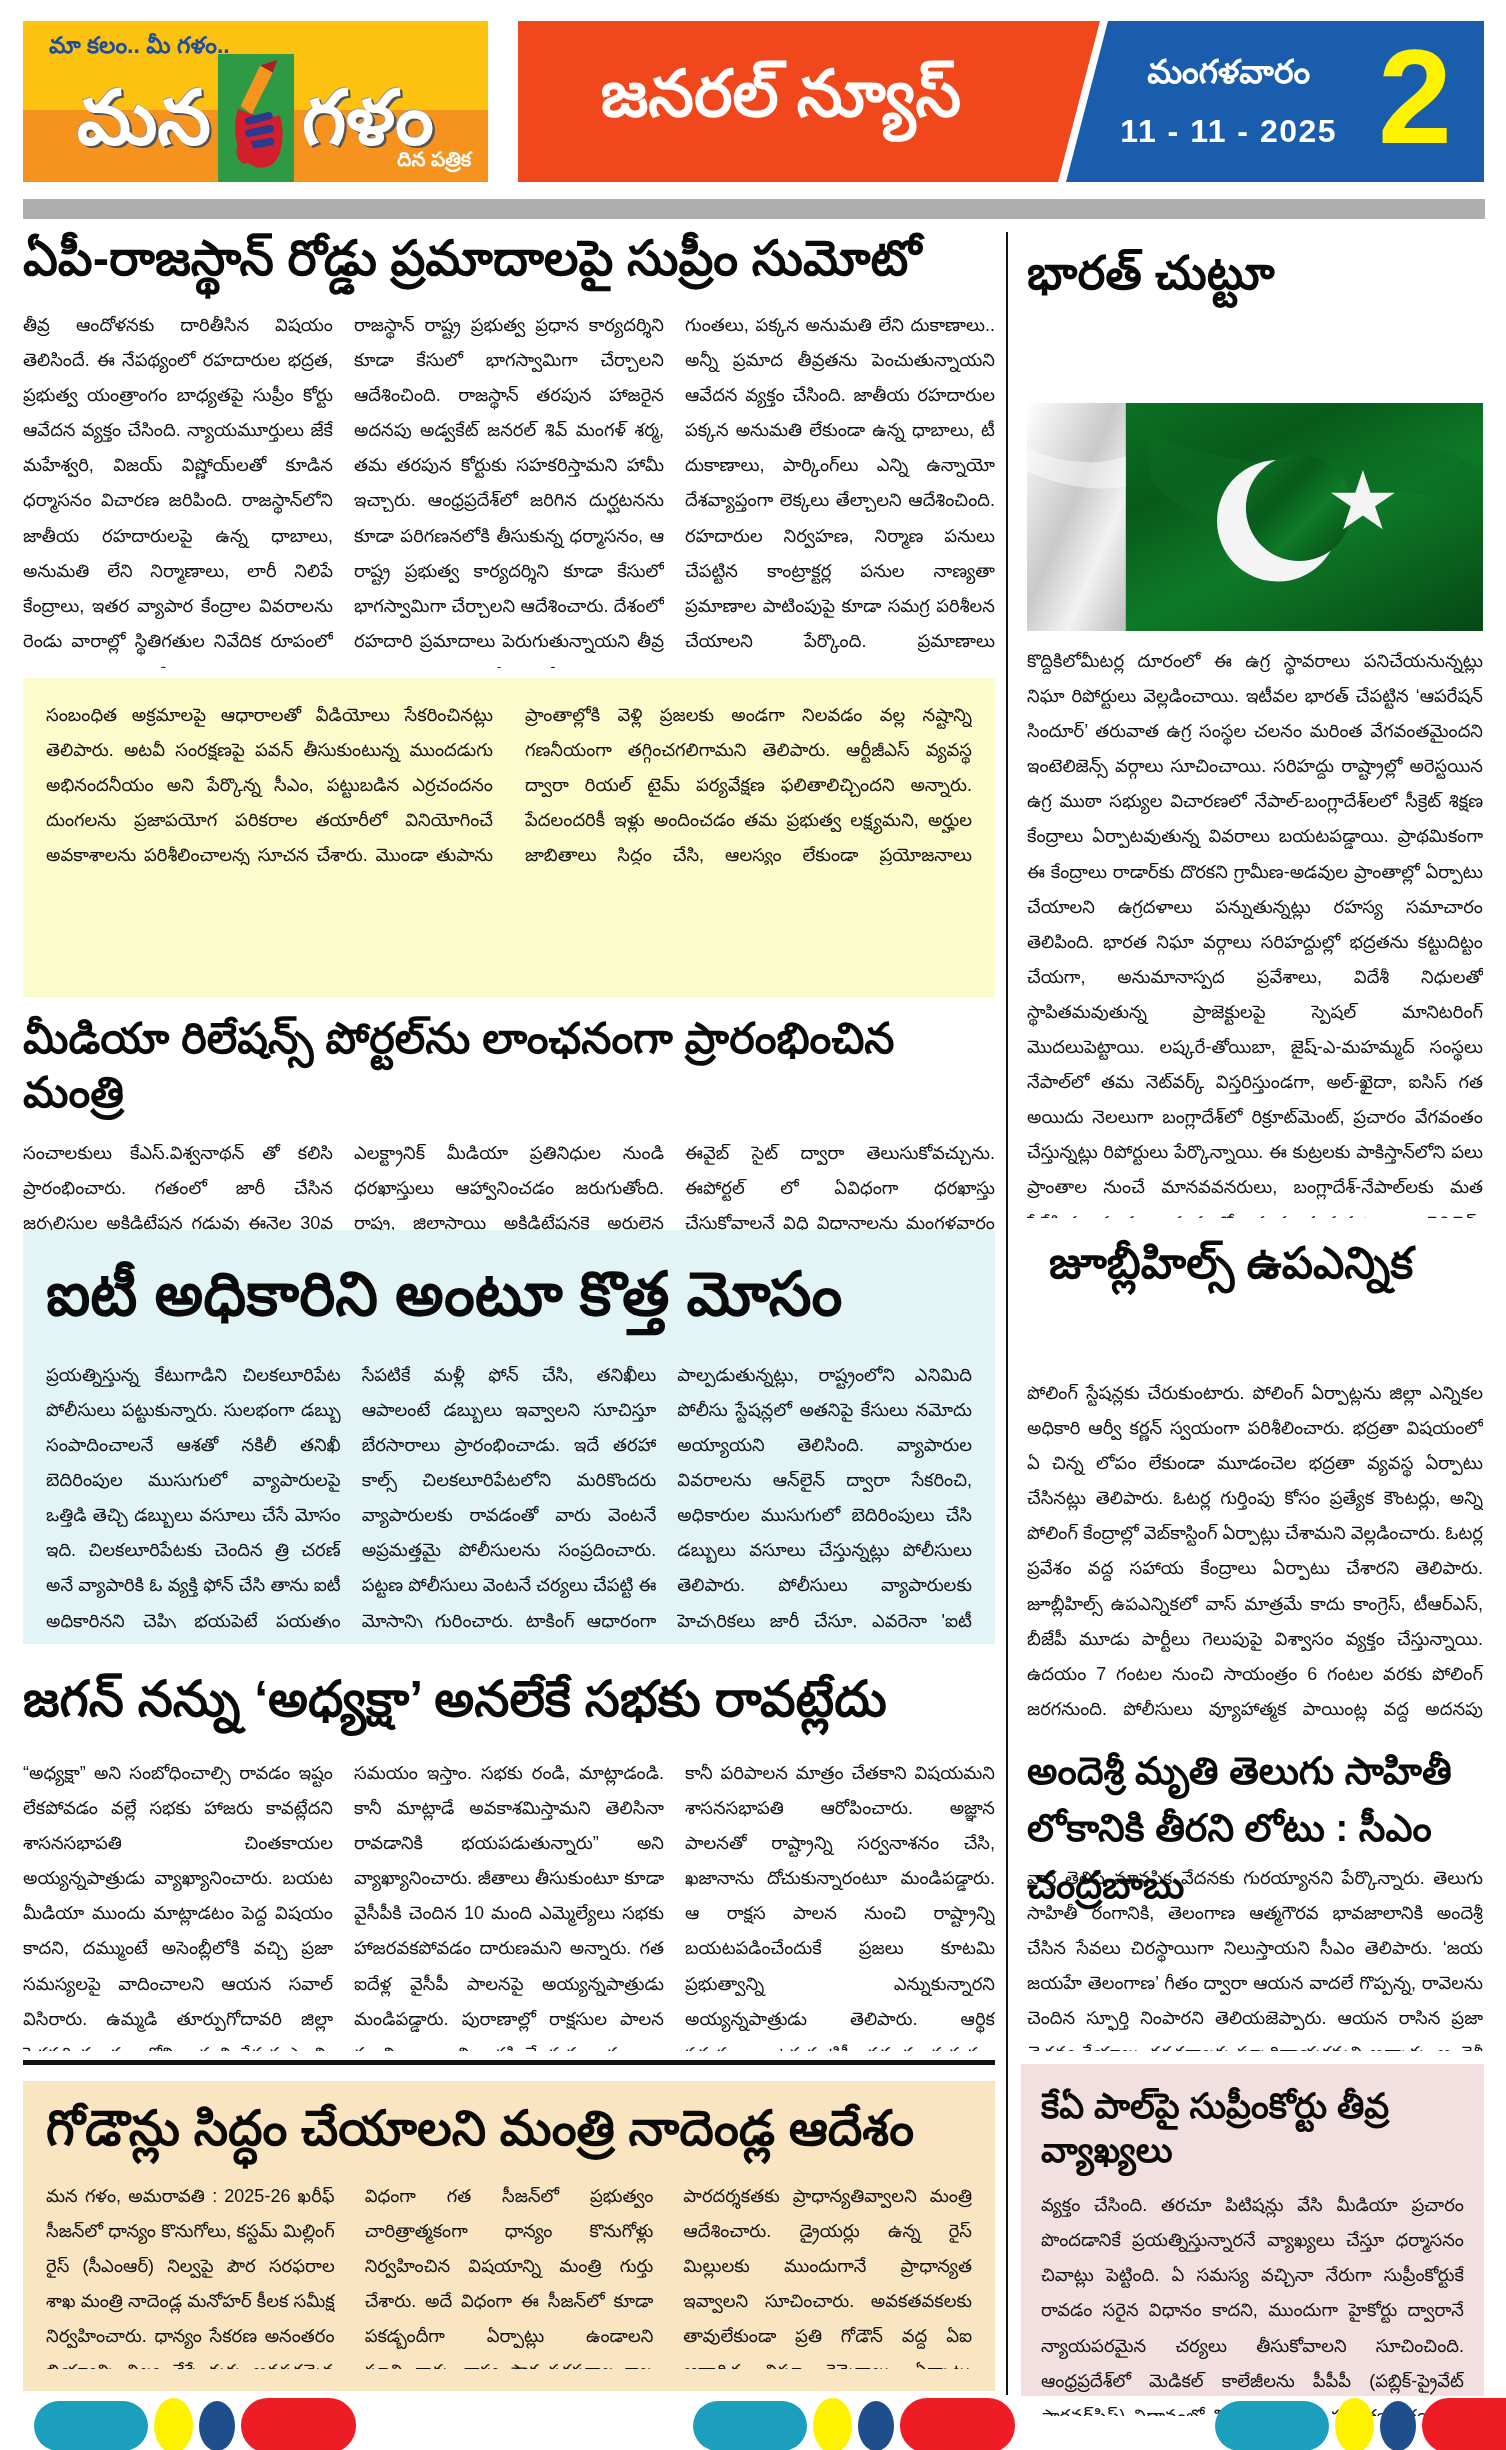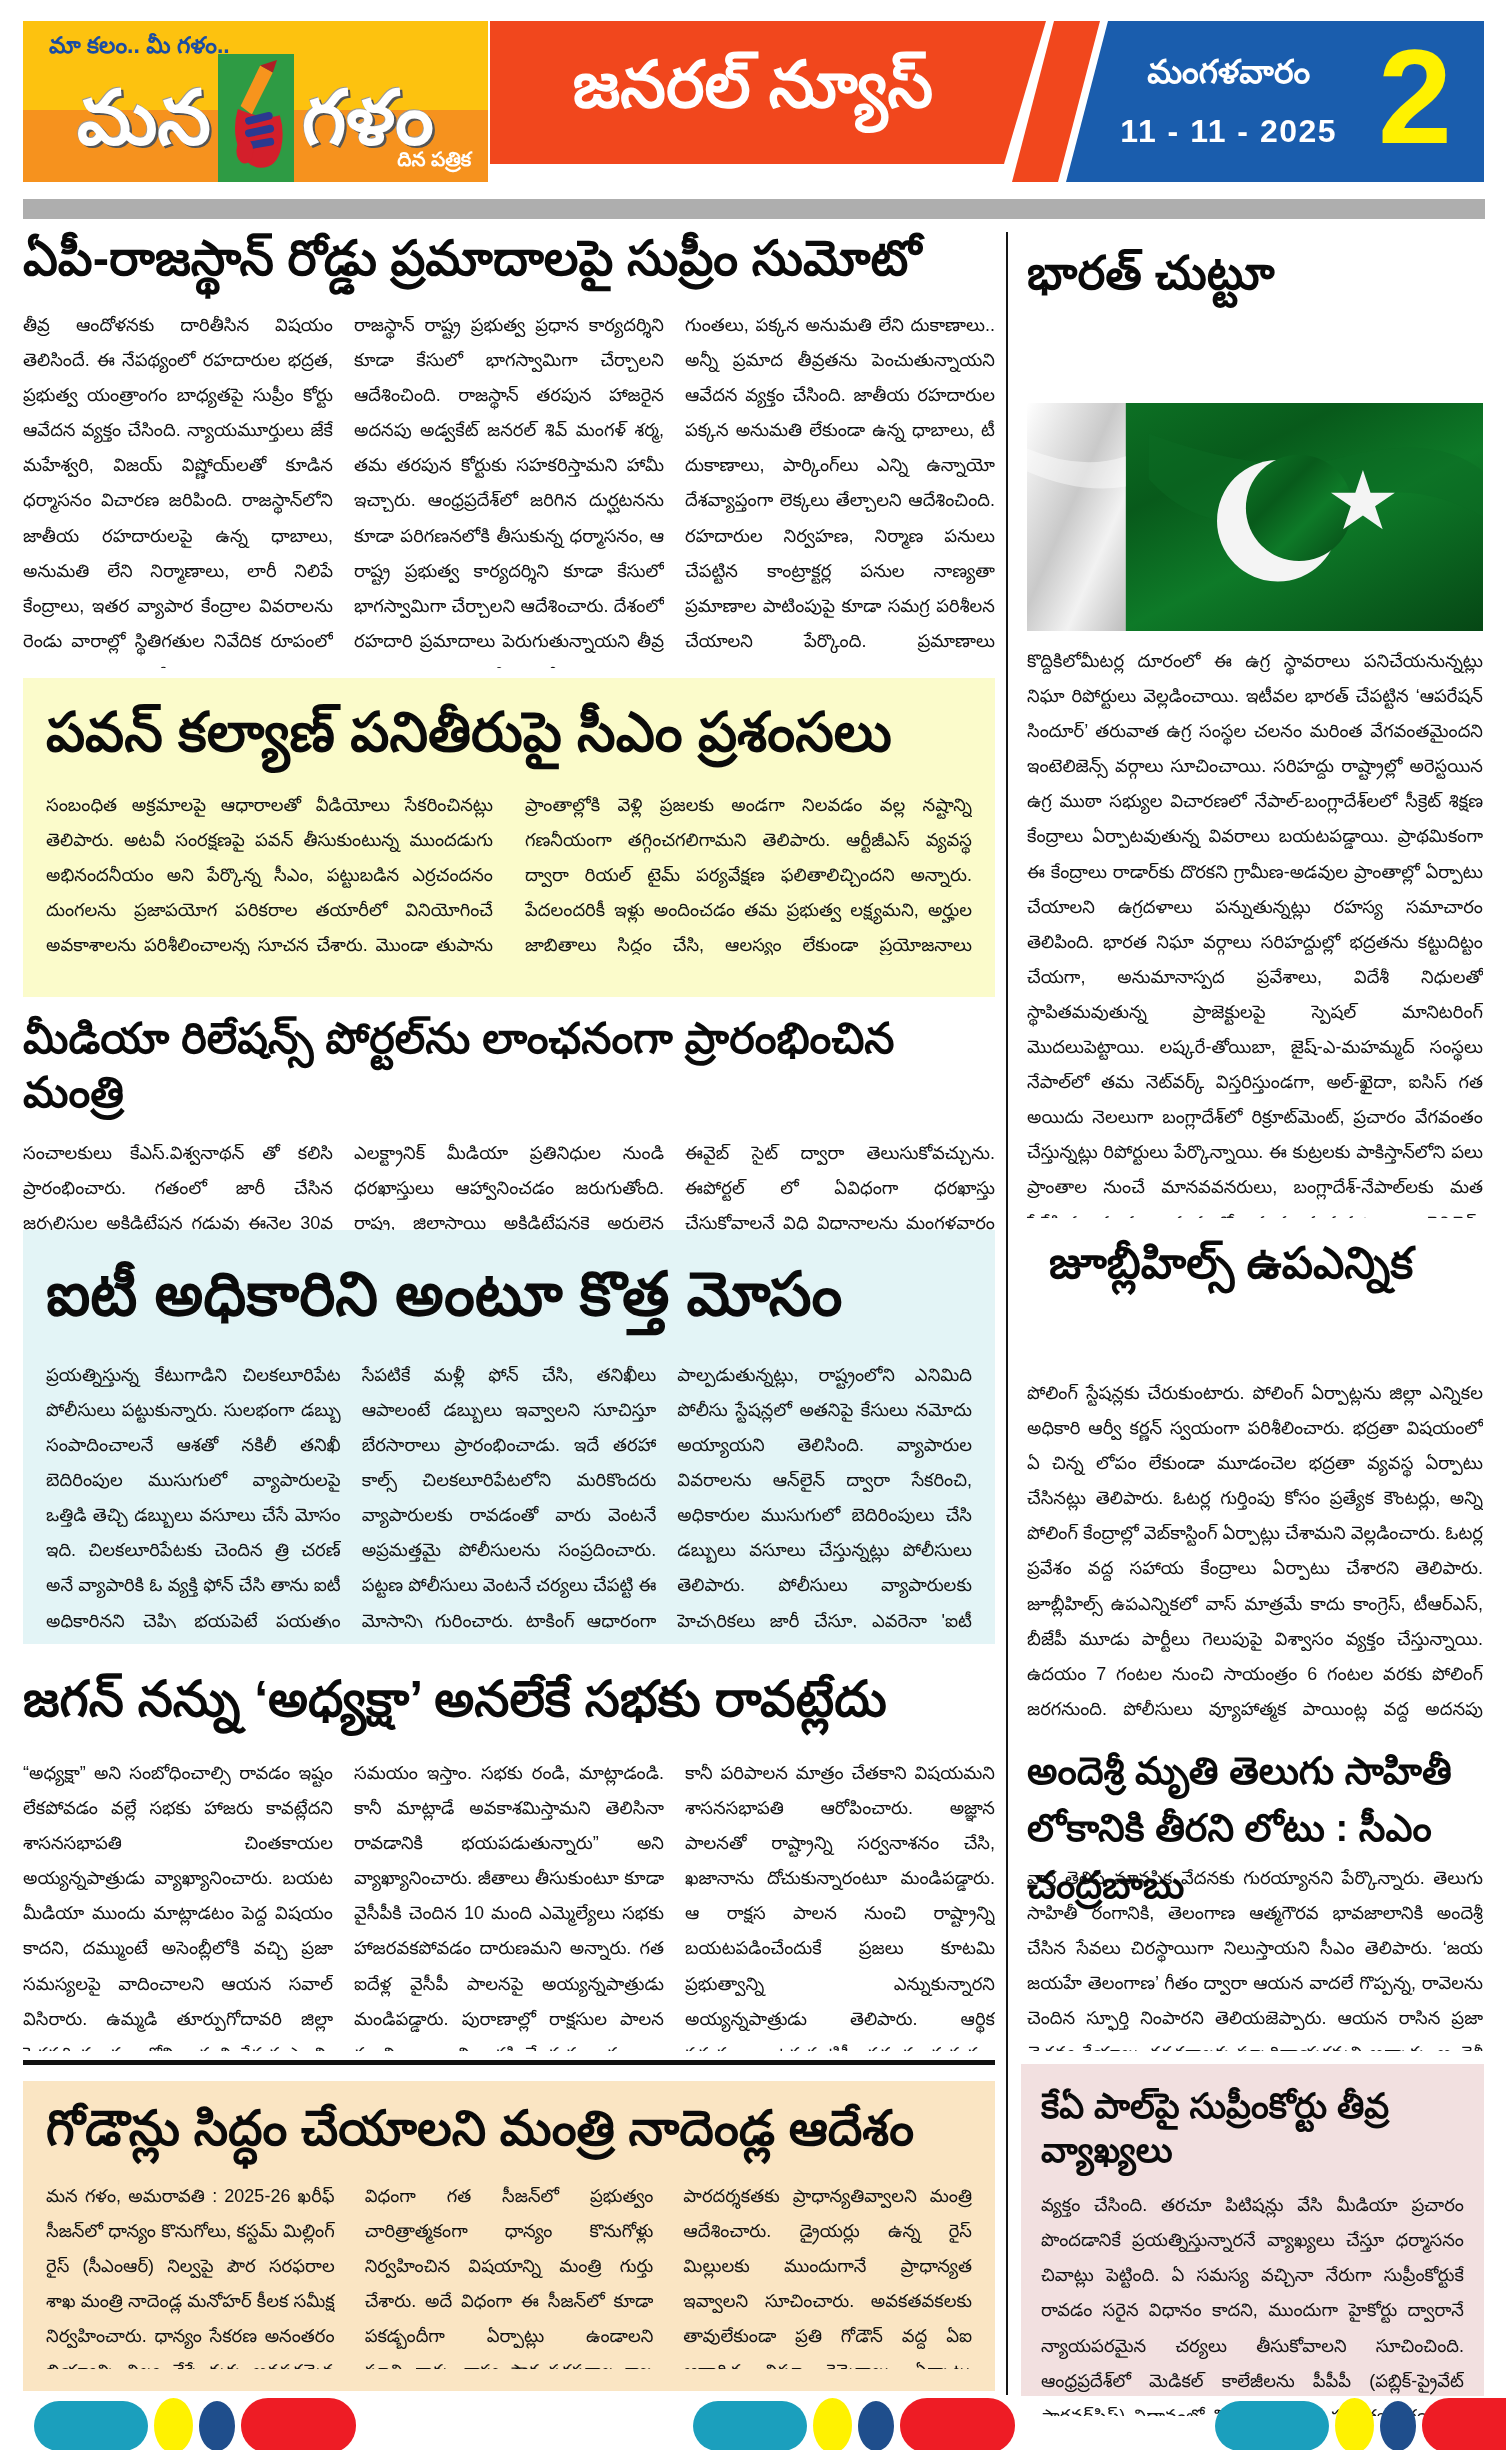--- a/index.html
+++ b/index.html
@@ -11,21 +11,21 @@
   .logo-box{position:absolute;left:23px;top:21px;width:465px;height:161px;
             background:linear-gradient(180deg,#FDC20F 0%,#FDC20F 55%,#F6921E 55%,#F6921E 100%);}
   .tagline{position:absolute;left:26px;top:10.6px;font-size:23px;font-weight:bold;color:#1B4DA3;}
   .logo-row{position:absolute;left:0;top:33px;width:100%;display:flex;justify-content:center;
             align-items:center;gap:7.6px;}
   .logo-word{font-size:76px;font-weight:bold;color:#fff;line-height:1.2;
              text-shadow:2.3px 2.3px 0 #555,-0.8px -0.8px 0 #999;}
   .fist-box{width:76px;height:128px;background:#2E9B44;display:flex;align-items:center;justify-content:center;}
   .daily{position:absolute;right:16.7px;bottom:6px;font-size:20px;font-weight:bold;color:#fff;}
 
-  .banner{position:absolute;left:490px;top:21px;width:556px;height:143px;background:#F1471D;
+  .banner{position:absolute;left:518px;top:21px;width:556px;height:161px;background:#F1471D;
           clip-path:polygon(0 0,100% 0,calc(100% - 42px) 100%,0 100%);
           display:flex;align-items:center;justify-content:center;}
   .banner-text{font-size:65px;font-weight:bold;color:#fff;padding-right:30px;}
   .diag-stripe{position:absolute;left:1012px;top:21px;width:88px;height:161px;background:#F1471D;
           clip-path:polygon(42px 0,100% 0,calc(100% - 42px) 100%,0 100%);}
   .date-box{position:absolute;left:1066px;top:21px;width:418px;height:161px;background:#1A5DAD;
           clip-path:polygon(42px 0,100% 0,100% 100%,0 100%);
           display:flex;align-items:center;gap:32px;}
   .date-stack{flex:1;text-align:center;color:#fff;font-weight:bold;padding-left:53px;}
   .weekday{font-size:33px;margin-bottom:13.7px;}
@@ -125,21 +125,20 @@
   <div class="v-divider" data-name="column-divider-line"></div>
 
   <div class="headline art1-headline" data-name="headline-suo-moto">ఏపీ-రాజస్థాన్ రోడ్డు ప్రమాదాలపై సుప్రీం సుమోటో</div>
   <div class="body-cols art1-body" data-name="article-suo-moto-body">
     <div class="col" data-name="article-column">తీవ్ర ఆందోళనకు దారితీసిన విషయం తెలిసిందే. ఈ నేపథ్యంలో రహదారుల భద్రత, ప్రభుత్వ యంత్రాంగం బాధ్యతపై సుప్రీం కోర్టు ఆవేదన వ్యక్తం చేసింది. న్యాయమూర్తులు జేకే మహేశ్వరి, విజయ్ విష్ణోయ్‌లతో కూడిన ధర్మాసనం విచారణ జరిపింది. రాజస్థాన్‌లోని జాతీయ రహదారులపై ఉన్న ధాబాలు, అనుమతి లేని నిర్మాణాలు, లారీ నిలిపే కేంద్రాలు, ఇతర వ్యాపార కేంద్రాల వివరాలను రెండు వారాల్లో స్థితిగతుల నివేదిక రూపంలో సమర్పించాలని జాతీయ రహదారి ప్రాధికార సంస్థకు ఆదేశించింది. రహదారి పరిస్థితులు, నిర్వహణలో లోపాలు, భద్రత చర్యల అమలు స్థాయిపై కూడా నివేదిక ఇవ్వాలని స్పష్టం చేసింది. ఈ కేసుకు సీనియర్ న్యాయవాది ఏఎస్ నాదకర్ణిని సలహాదారుగా నియమించిన ధర్మాసనం,</div>
     <div class="col" data-name="article-column">రాజస్థాన్ రాష్ట్ర ప్రభుత్వ ప్రధాన కార్యదర్శిని కూడా కేసులో భాగస్వామిగా చేర్చాలని ఆదేశించింది. రాజస్థాన్ తరపున హాజరైన అదనపు అడ్వకేట్ జనరల్ శివ్ మంగళ్ శర్మ, తమ తరపున కోర్టుకు సహకరిస్తామని హామీ ఇచ్చారు. ఆంధ్రప్రదేశ్‌లో జరిగిన దుర్ఘటనను కూడా పరిగణనలోకి తీసుకున్న ధర్మాసనం, ఆ రాష్ట్ర ప్రభుత్వ కార్యదర్శిని కూడా కేసులో భాగస్వామిగా చేర్చాలని ఆదేశించారు. దేశంలో రహదారి ప్రమాదాలు పెరుగుతున్నాయని తీవ్ర అసంతృప్తి వ్యక్తం చేసిన కోర్టు, ప్రమాదాలు కేవలం వాహనదారుల తప్పిదాల వల్ల మాత్రమే కాక, అధికారుల నిర్లక్ష్యం, నాణ్యత లేని రహదారి నిర్మాణం కారణంగానూ జరుగుతున్నాయని వ్యాఖ్యానించింది. రాత్రివేళ వెలుతురు లేమి, రహదారి పక్కన రక్షణ గోడలు లేకపోవడం,</div>
     <div class="col" data-name="article-column">గుంతలు, పక్కన అనుమతి లేని దుకాణాలు.. అన్నీ ప్రమాద తీవ్రతను పెంచుతున్నాయని ఆవేదన వ్యక్తం చేసింది. జాతీయ రహదారుల పక్కన అనుమతి లేకుండా ఉన్న ధాబాలు, టీ దుకాణాలు, పార్కింగ్‌లు ఎన్ని ఉన్నాయో దేశవ్యాప్తంగా లెక్కలు తేల్చాలని ఆదేశించింది. రహదారుల నిర్వహణ, నిర్మాణ పనులు చేపట్టిన కాంట్రాక్టర్ల పనుల నాణ్యతా ప్రమాణాల పాటింపుపై కూడా సమగ్ర పరిశీలన చేయాలని పేర్కొంది. ప్రమాణాలు ఉల్లంఘించిన వారిపై కఠిన చర్యలు తీసుకోవాలని స్పష్టం చేసింది. రహదారి నిర్మాణం, నిర్వహణ అనేవి కేవలం పనులు కావు.. కోట్లాది ప్రజల ప్రాణాలతో ముడిపడిన బాధ్యత అని ధర్మాసనం పేర్కొంది.</div>
   </div>
 
   <div class="sec-yellow" data-name="section-pavan">
-    <div class="headline" data-name="headline-pavan">పవన్ కల్యాణ్ పనితీరుపై సీఎం ప్రశంసలు</div>
     <div class="body-cols" data-name="article-pavan-body">
       <div class="col" data-name="article-column">సంబంధిత అక్రమాలపై ఆధారాలతో వీడియోలు సేకరించినట్లు తెలిపారు. అటవీ సంరక్షణపై పవన్ తీసుకుంటున్న ముందడుగు అభినందనీయం అని పేర్కొన్న సీఎం, పట్టుబడిన ఎర్రచందనం దుంగలను ప్రజాపయోగ పరికరాల తయారీలో వినియోగించే అవకాశాలను పరిశీలించాలన్న సూచన చేశారు. మొండా తుపాను సమయంలో ప్రభుత్వం, యంత్రాంగం చురుకుగా పనిచేసిందని సీఎం పేర్కొన్నారు. మంత్రులు, అధికారులు ప్రత్యక్షంగా</div>
       <div class="col" data-name="article-column">ప్రాంతాల్లోకి వెళ్లి ప్రజలకు అండగా నిలవడం వల్ల నష్టాన్ని గణనీయంగా తగ్గించగలిగామని తెలిపారు. ఆర్టీజీఎస్ వ్యవస్థ ద్వారా రియల్ టైమ్ పర్యవేక్షణ ఫలితాలిచ్చిందని అన్నారు. పేదలందరికీ ఇళ్లు అందించడం తమ ప్రభుత్వ లక్ష్యమని, అర్హుల జాబితాలు సిద్ధం చేసి, ఆలస్యం లేకుండా ప్రయోజనాలు అందించాలని మంత్రులకు దిశానిర్దేశం చేశారు.</div>
     </div>
   </div>
 
   <div class="sec-media" data-name="section-media-portal">
     <div class="headline" data-name="headline-media-portal">మీడియా రిలేషన్స్ పోర్టల్‌ను లాంఛనంగా ప్రారంభించిన మంత్రి</div>
     <div class="body-cols" data-name="article-media-body">
       <div class="col" data-name="article-column">సంచాలకులు కేఎస్.విశ్వనాథన్ తో కలిసి ప్రారంభించారు. గతంలో జారీ చేసిన జర్నలిస్టుల అక్రిడిటేషన్ల గడువు ఈనెల 30వ తేదీతో ముగియనున్న నేపథ్యంలో రానున్న 2026-2027 రెండేళ్ల కాలానికి నూతన అక్రిడిటేషన్లు జారీకి వివిధ మీడియా సంస్థల్లో పనిచేసే ప్రింట్ అండ్</div>

